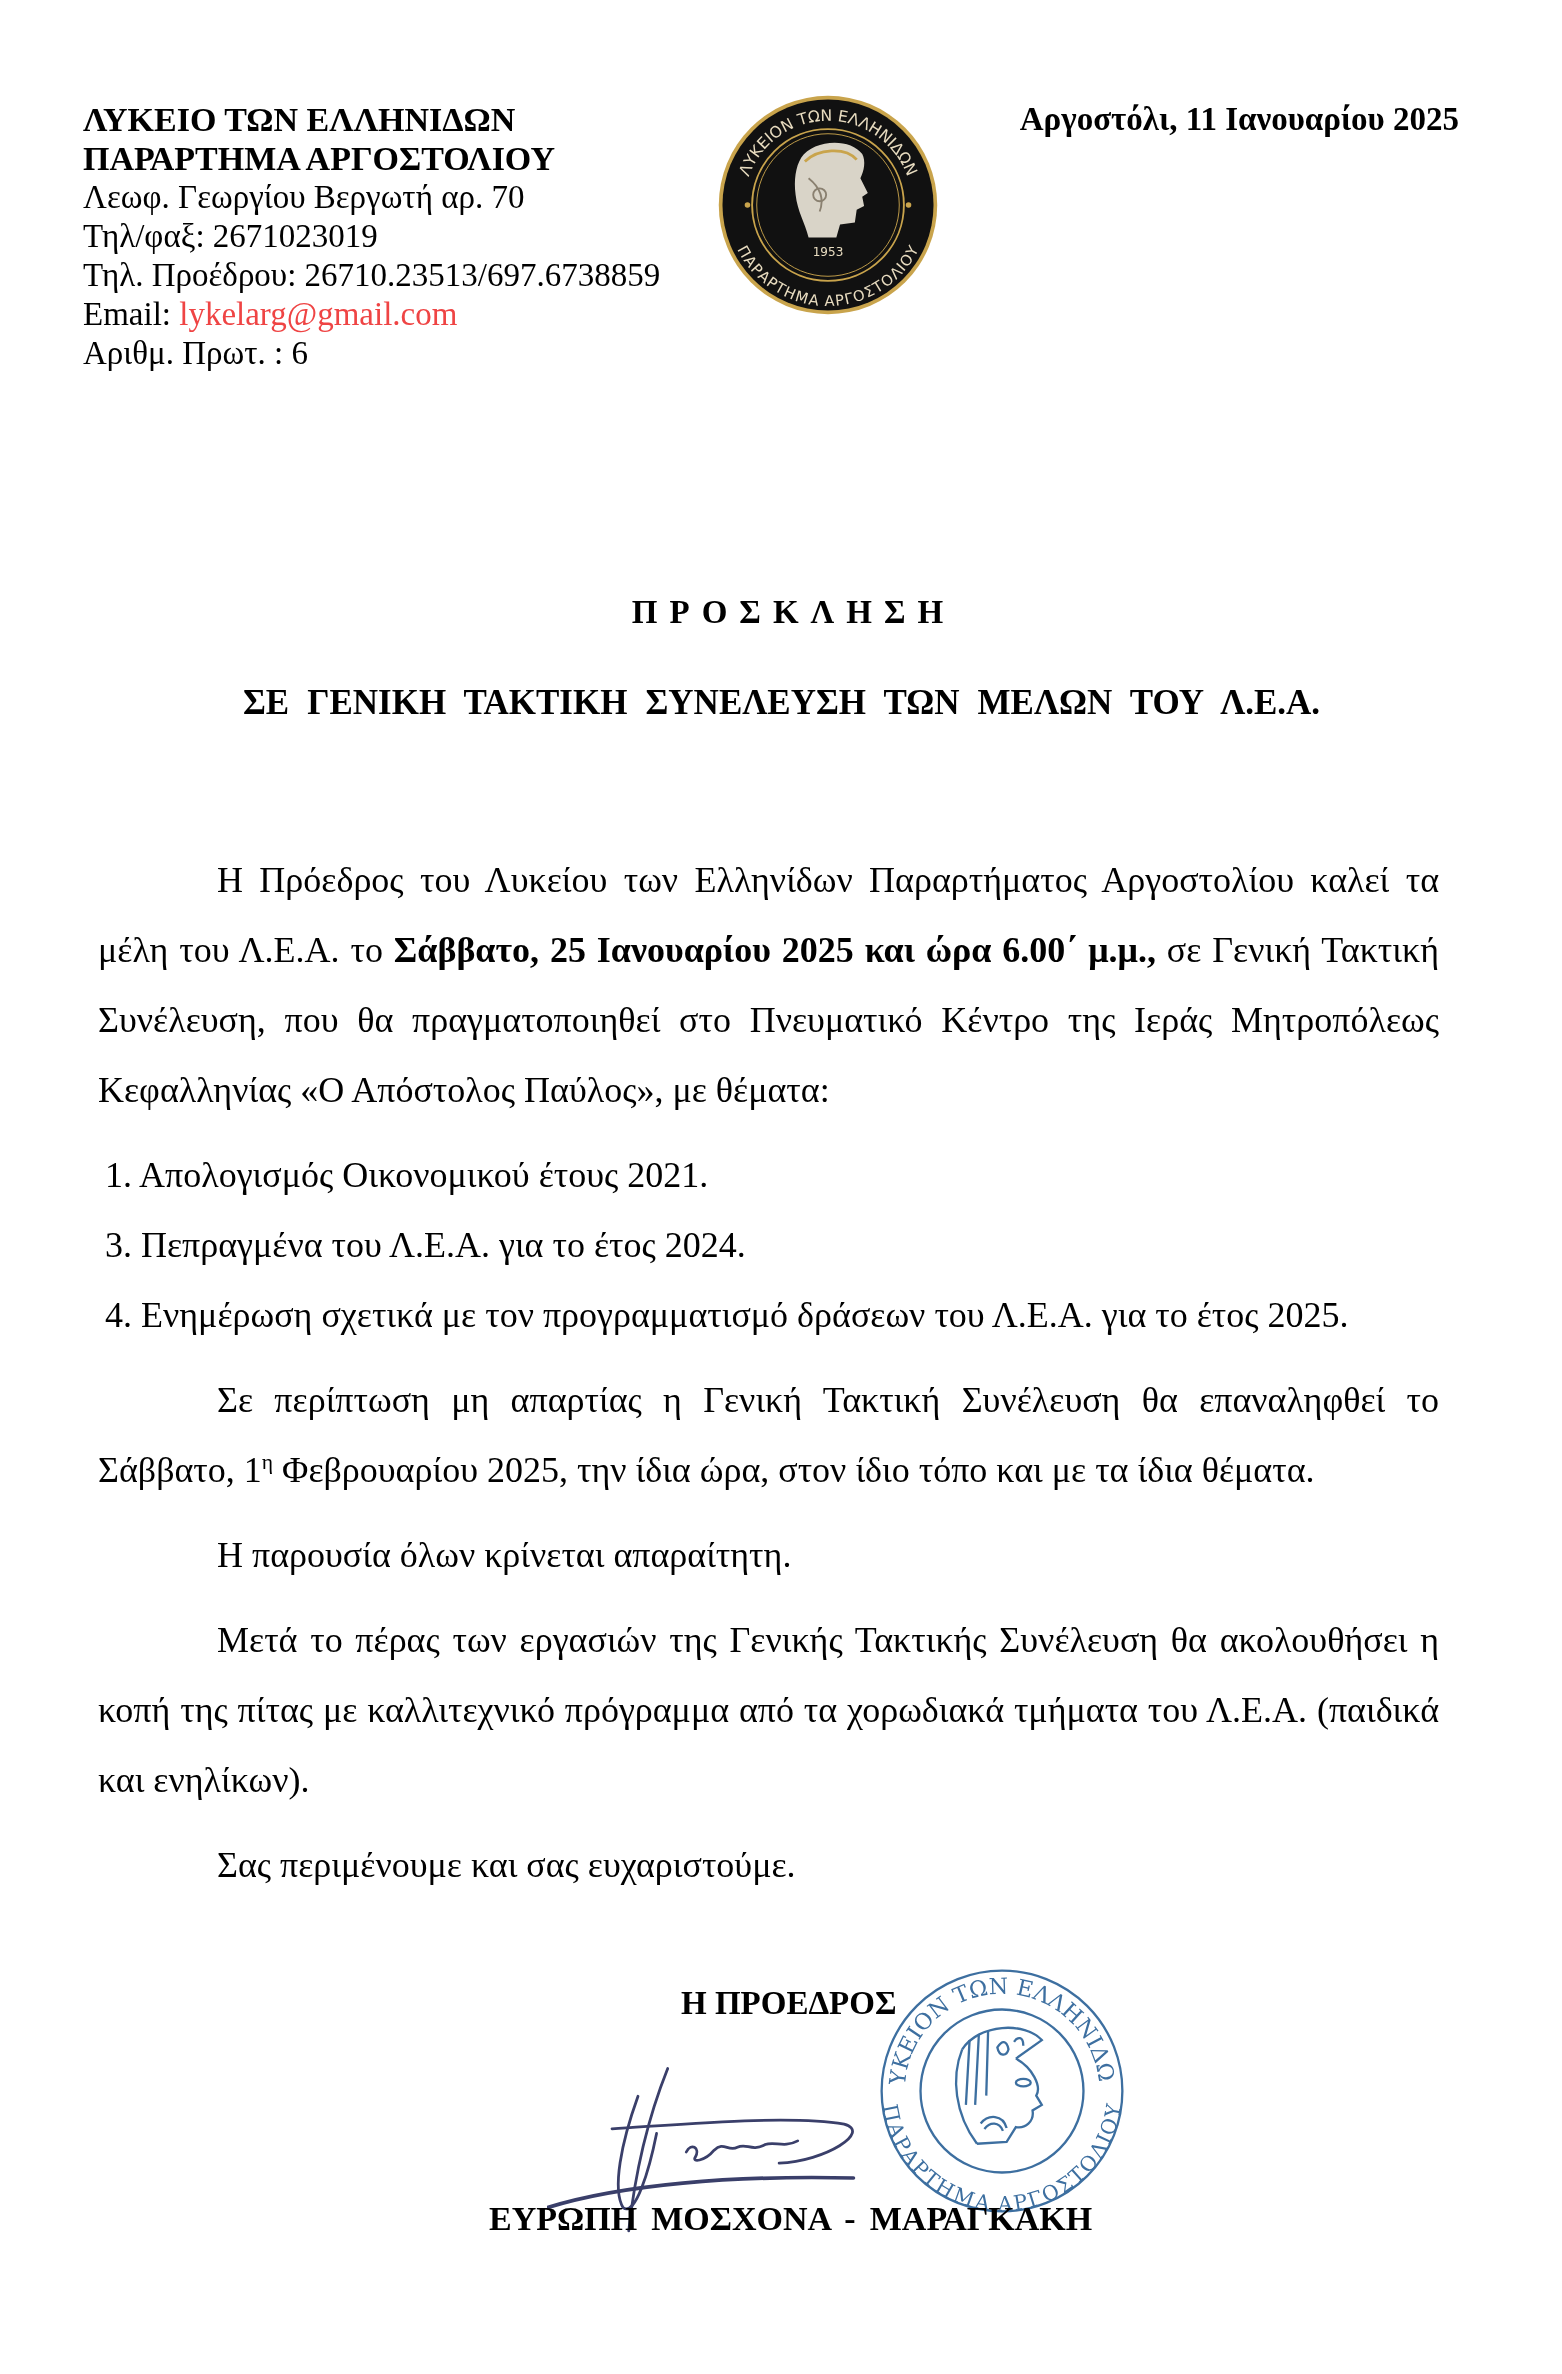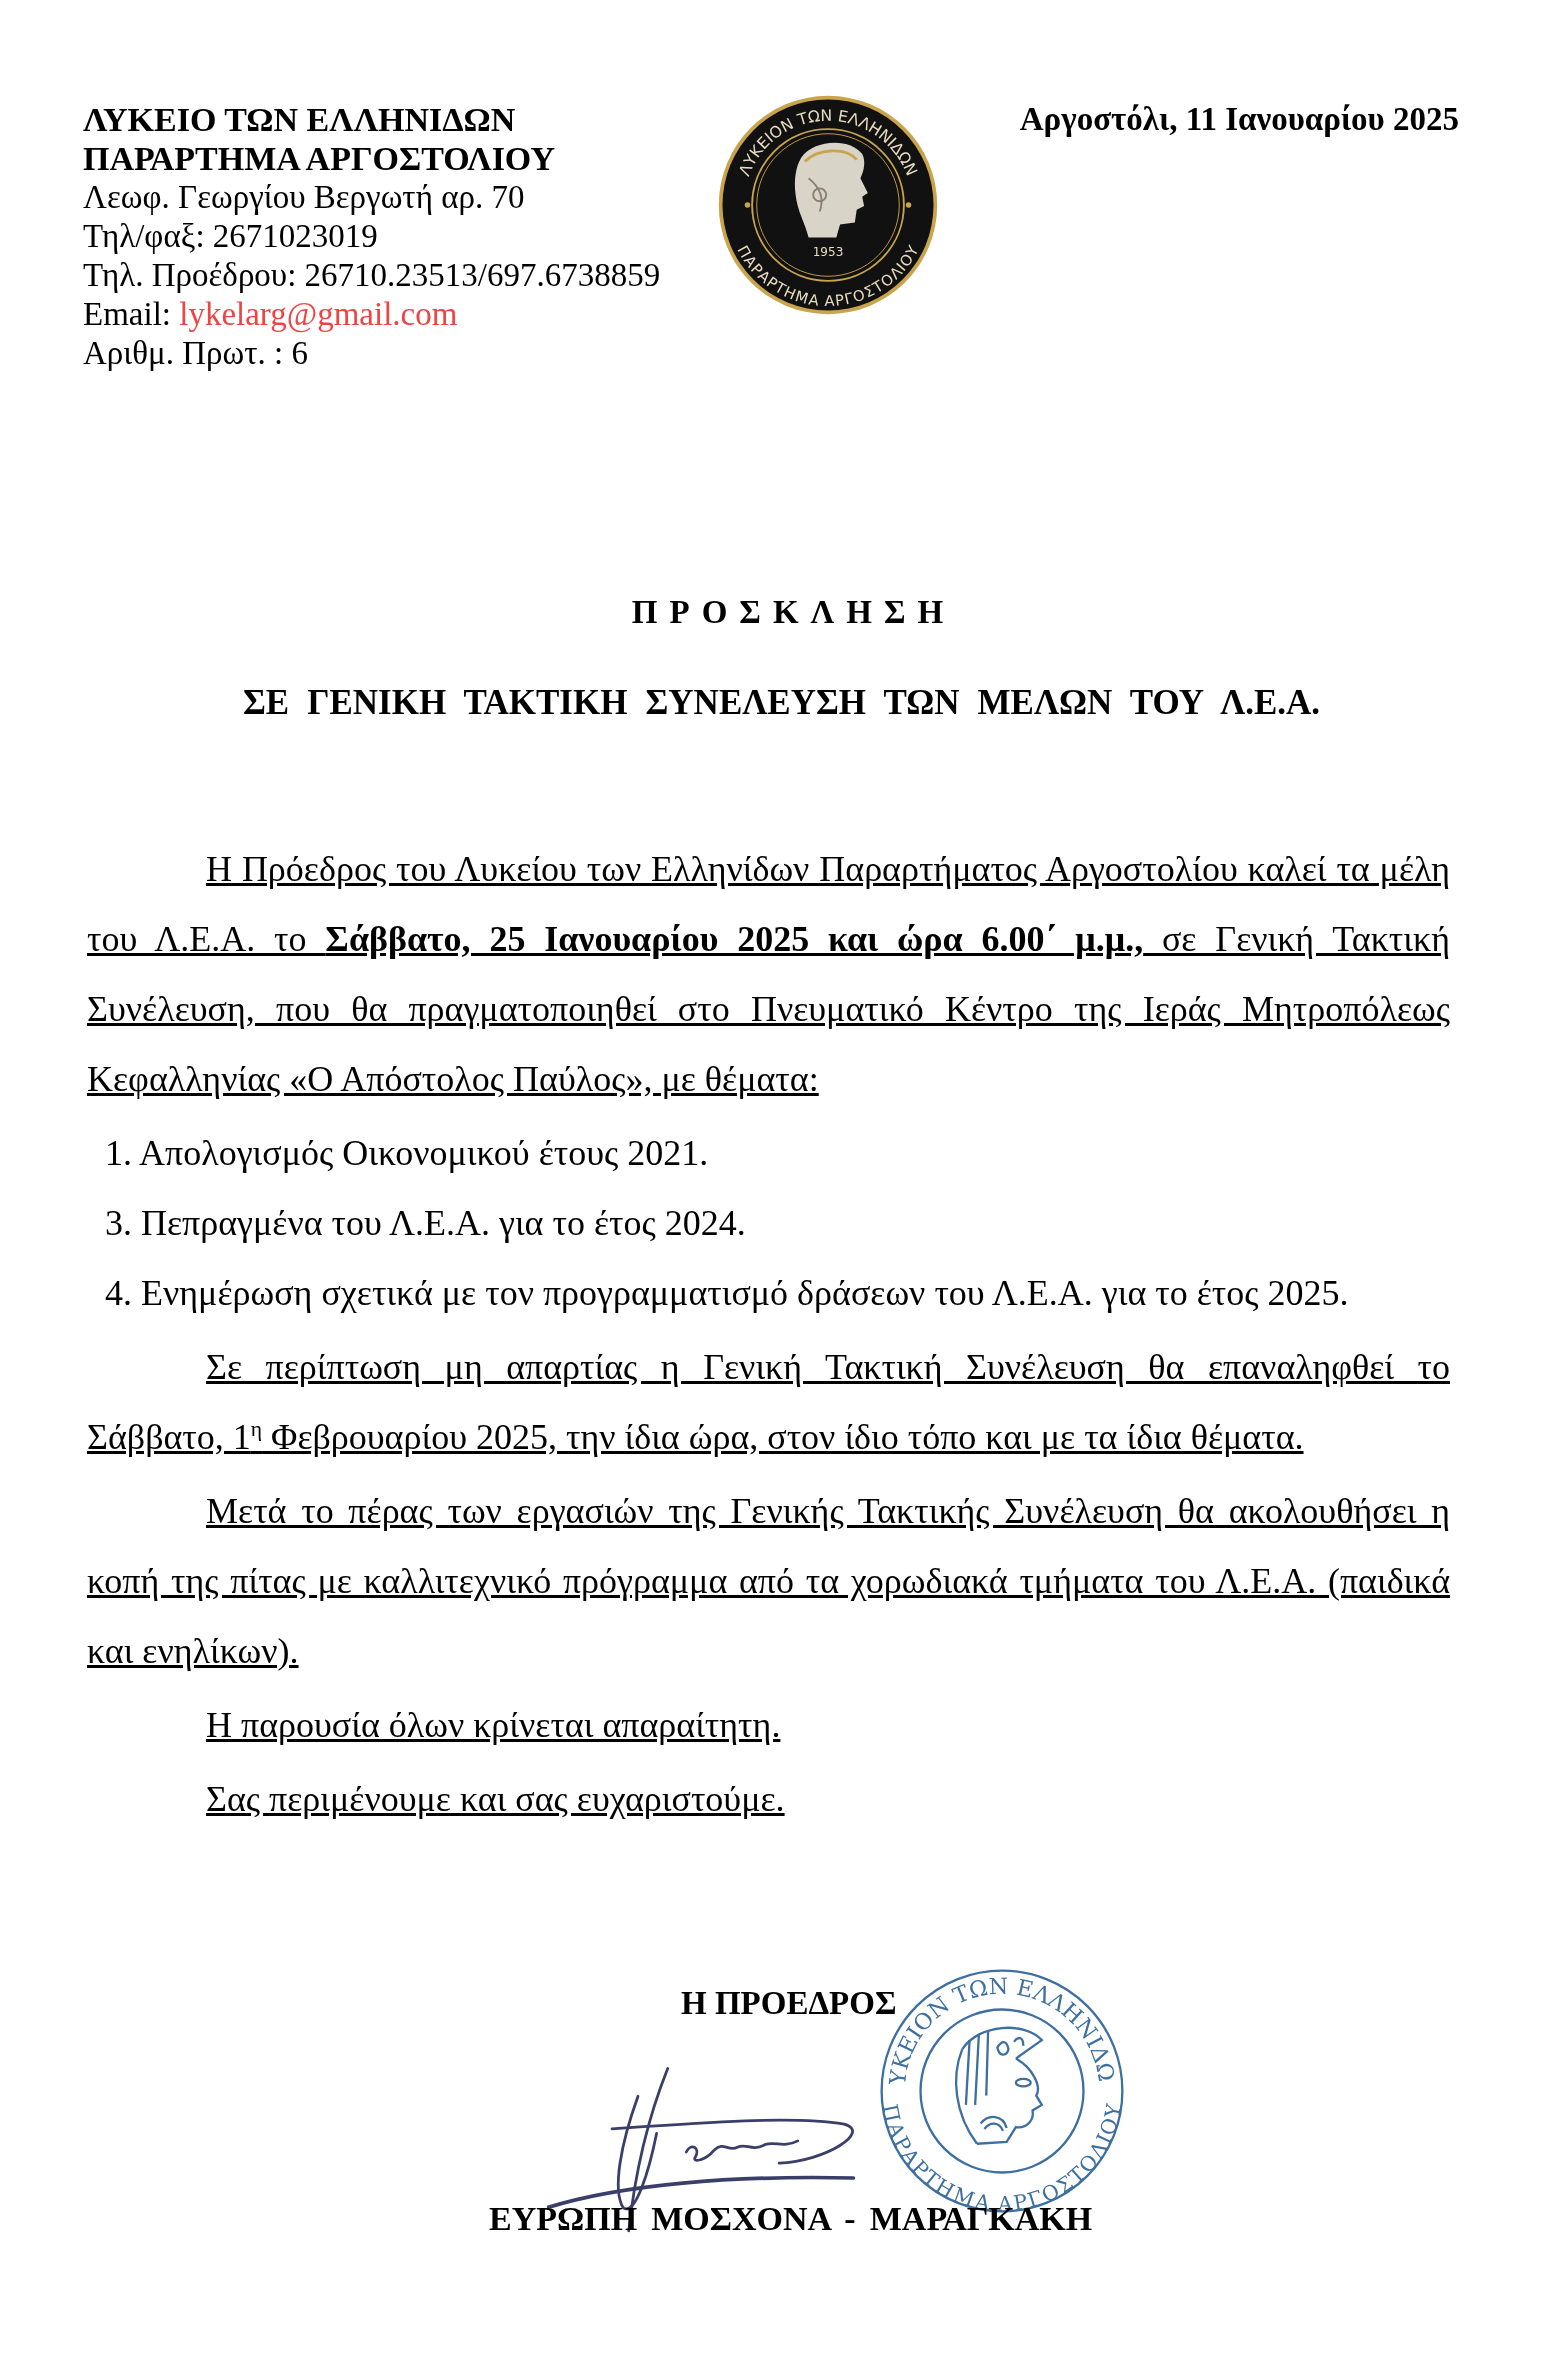--- a/index.html
+++ b/index.html
@@ -14,21 +14,21 @@
   .org .line { white-space: nowrap; }
   .org a { color: #ef4444; }
   .date { right: 104px; top: 100px; font-weight: bold; font-size: 33px; line-height: 39px; white-space: nowrap; }
   .logo { left: 716px; top: 93px; width: 224px; height: 224px; }
   
   .title { left: 0; width: 1563px; text-align: center; font-weight: bold; white-space: nowrap; }
   .title1 { top: 594px; font-size: 33px; letter-spacing: 12px; padding-left: 12px; }
   .title2 { top: 683px; font-size: 35px; word-spacing: 9.3px; }
   
   .body { left: 83px; width: 1371px; top: 830px; font-size: 36px; line-height: 70px; }
-  .p { margin: 4px; text-align: justify; text-indent: 119px; text-decoration: underline; }
+  .p { margin: 15px; text-align: justify; text-indent: 119px; }
   .li { margin: 0; text-align: justify; padding-left: 0; text-indent: 22px; }
   sup { font-size: 60%; line-height: 0; vertical-align: super; }
   b { font-weight: bold; }
   
   .role { left: 681px; top: 1985px; font-size: 33px; font-weight: bold; white-space: nowrap; }
   .name { left: 453px; top: 2200px; font-size: 34px; font-weight: bold; white-space: nowrap; word-spacing: 5.6px; margin-left: 36px; }
   .stamp { left: 877px; top: 1966px; width: 250px; height: 250px; }
   .signature { left: 547px; top: 2059px; width: 390px; height: 186px; }
 </style>
 </head>
@@ -73,22 +73,22 @@
 <div class="abs title title2">ΣΕ ΓΕΝΙΚΗ ΤΑΚΤΙΚΗ ΣΥΝΕΛΕΥΣΗ ΤΩΝ ΜΕΛΩΝ ΤΟΥ Λ.Ε.Α.</div>
 
 <div class="abs body">
   <p class="p"><span>Η Πρόεδρος του Λυκείου των Ελληνίδων Παραρτήματος Αργοστολίου καλεί τα μέλη του Λ.Ε.Α. το </span><b>Σάββατο, 25 Ιανουαρίου 2025 και ώρα 6.00΄ μ.μ.,</b><span> σε Γενική Τακτική Συνέλευση, που θα πραγματοποιηθεί στο Πνευματικό Κέντρο της Ιεράς Μητροπόλεως Κεφαλληνίας «Ο Απόστολος Παύλος», με θέματα:</span></p>
   <div>
     <p class="li"><span>1.</span> <span>Απολογισμός Οικονομικού έτους 2021.</span></p>
     <p class="li"><span>3.</span> <span>Πεπραγμένα του Λ.Ε.Α. για το έτος 2024.</span></p>
     <p class="li"><span>4.</span> <span>Ενημέρωση σχετικά με τον προγραμματισμό δράσεων του Λ.Ε.Α. για το έτος 2025.</span></p>
   </div>
   <p class="p"><span>Σε περίπτωση μη απαρτίας η Γενική Τακτική Συνέλευση θα επαναληφθεί το Σάββατο, 1</span><sup>η</sup><span> Φεβρουαρίου 2025, την ίδια ώρα, στον ίδιο τόπο και με τα ίδια θέματα.</span></p>
+  <p class="p">Η παρουσία όλων κρίνεται απαραίτητη.</p>
   <p class="p">Μετά το πέρας των εργασιών της Γενικής Τακτικής Συνέλευση θα ακολουθήσει η κοπή της πίτας με καλλιτεχνικό πρόγραμμα από τα χορωδιακά τμήματα του Λ.Ε.Α. (παιδικά και ενηλίκων).</p>
-  <p class="p">Η παρουσία όλων κρίνεται απαραίτητη.</p>
   <p class="p">Σας περιμένουμε και σας ευχαριστούμε.</p>
 </div>
 
 <div class="abs role">Η ΠΡΟΕΔΡΟΣ</div>
 
 <svg class="abs signature" viewBox="0 0 420 200">
   <g fill="none" stroke="#3a3f6a" stroke-width="3" stroke-linecap="round">
     <path d="M 130 10 C 110 60, 95 120, 88 185"></path>
     <path d="M 98 40 C 80 90, 70 140, 82 160 C 95 170, 110 120, 118 80"></path>
     <path d="M 70 75 C 150 70, 260 60, 320 70 C 350 78, 300 110, 250 112"></path>

